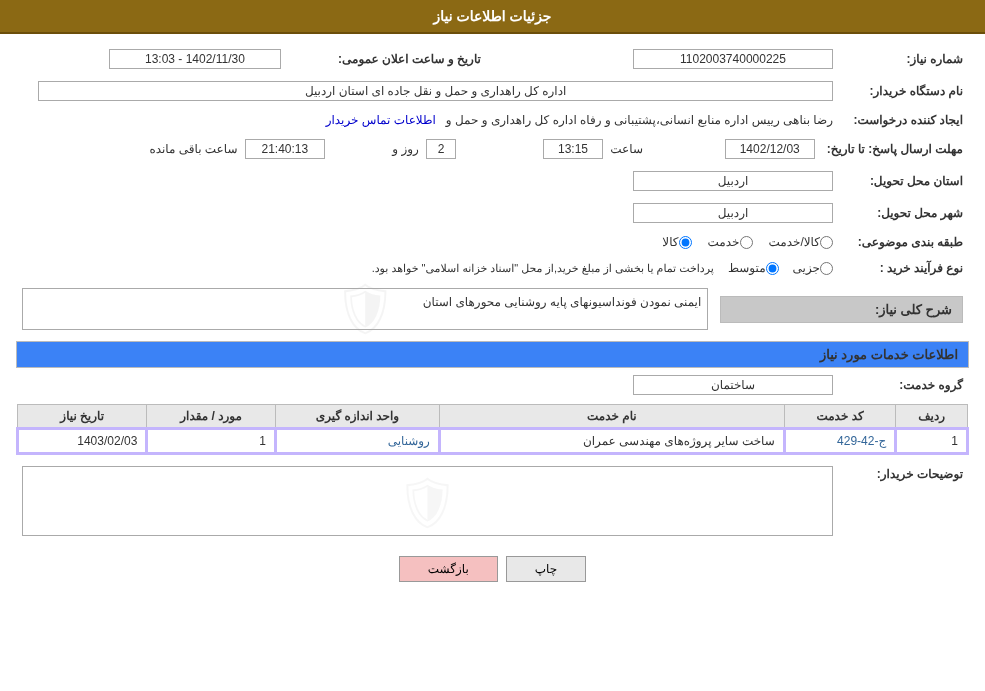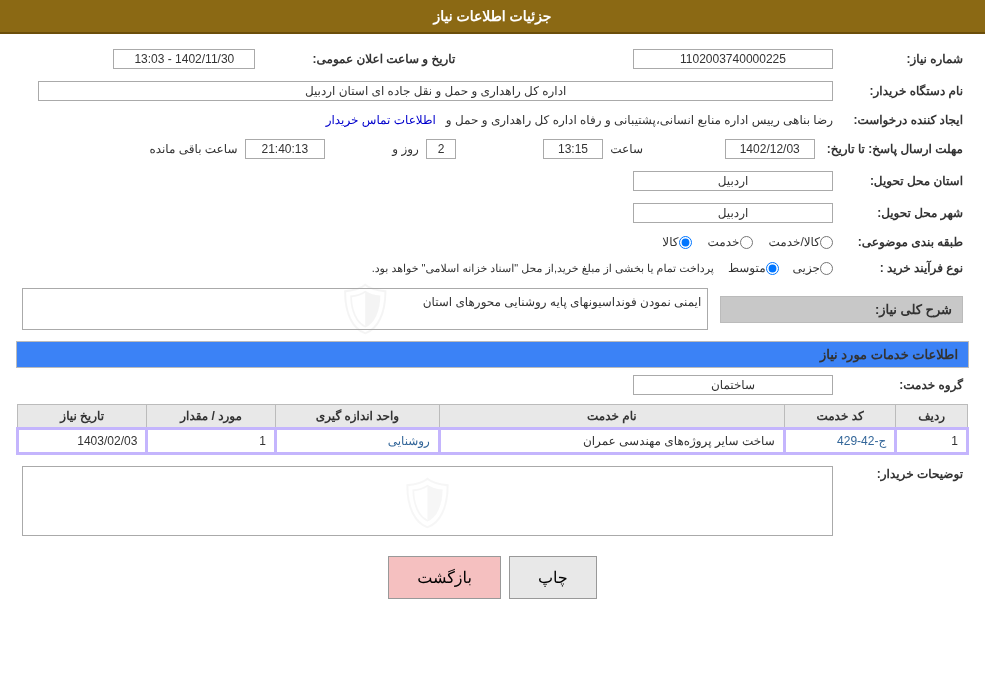--- a/index.html
+++ b/index.html
@@ -118,24 +118,24 @@
       text-align: right;
     }
     .buttons-row {
       text-align: center;
       margin-top: 14px;
       display: flex;
       gap: 8px;
       justify-content: center;
     }
     .btn {
-      padding: 11px 28px;
+      padding: 5px 28px;
       border: 1px solid #999;
       cursor: pointer;
-      font-size: 16px;
+      font-size: 12px;
       font-family: Tahoma, Arial, sans-serif;
       background: #f0f0f0;
       text-align: center;
     }
     .btn-print {
       background: #e8e8e8;
     }
     .btn-back {
       background: #f5c0c0;
     }
@@ -168,21 +168,21 @@
     <table class="info-table">
       <tbody>
           <tr>
         <td class="label-cell">شماره نیاز:</td>
         <td class="value-cell">
           <div class="input-box input-wide" style="width:200px;">1102003740000225</div>
         </td>
         <td style="width:40px;"></td>
         <td class="label-cell" style="width:200px;">تاریخ و ساعت اعلان عمومی:</td>
         <td class="value-cell">
-          <div class="input-box" style="width:142px;">1402/11/30 - 13:03</div>
+          <div class="input-box" style="width:172px;">1402/11/30 - 13:03</div>
         </td>
       </tr>
     </tbody>
       </table>
 
     <table class="info-table">
       <tbody>
           <tr>
         <td class="label-cell">نام دستگاه خریدار:</td>
         <td class="value-cell" colspan="4">

